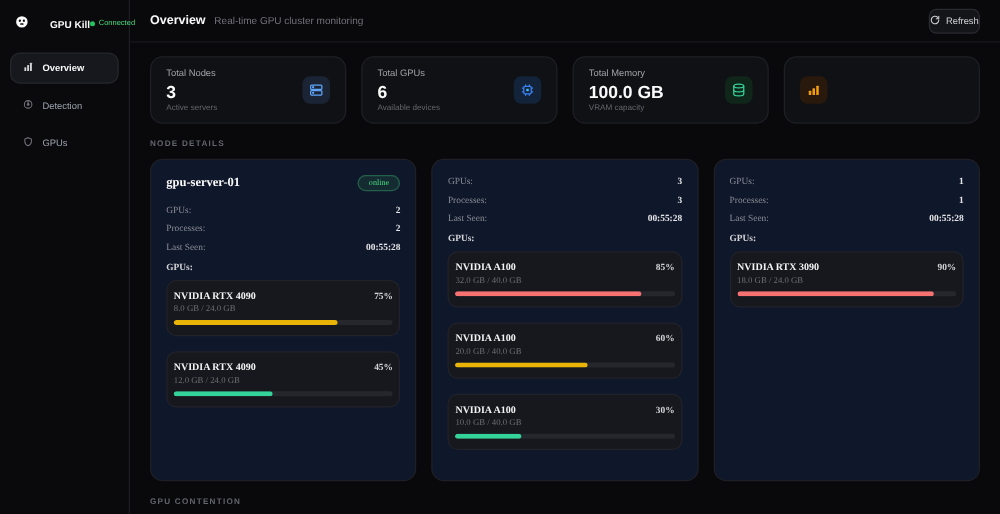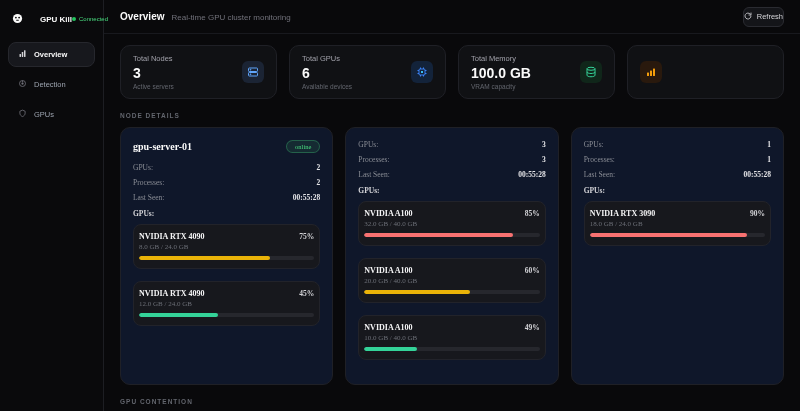--- a/index.html
+++ b/index.html
@@ -273,21 +273,21 @@
     </div>
     <div class="gpu-mem">20.0 GB / 40.0 GB</div>
     <div class="bar-track">
       <div class="bar-fill" style="width: 60%; background: rgb(234, 179, 8);"></div>
     </div>
   </div>
 
   <div class="gpu-row">
     <div class="gpu-row-top">
       <span class="gpu-name">NVIDIA A100</span>
-      <span class="gpu-util">49%</span>
+      <span class="gpu-util">30%</span>
     </div>
     <div class="gpu-mem">10.0 GB / 40.0 GB</div>
     <div class="bar-track">
       <div class="bar-fill" style="width: 30%; background: rgb(52, 211, 153);"></div>
     </div>
   </div>
 </div>
   </div>
 
   <div class="node-card">

